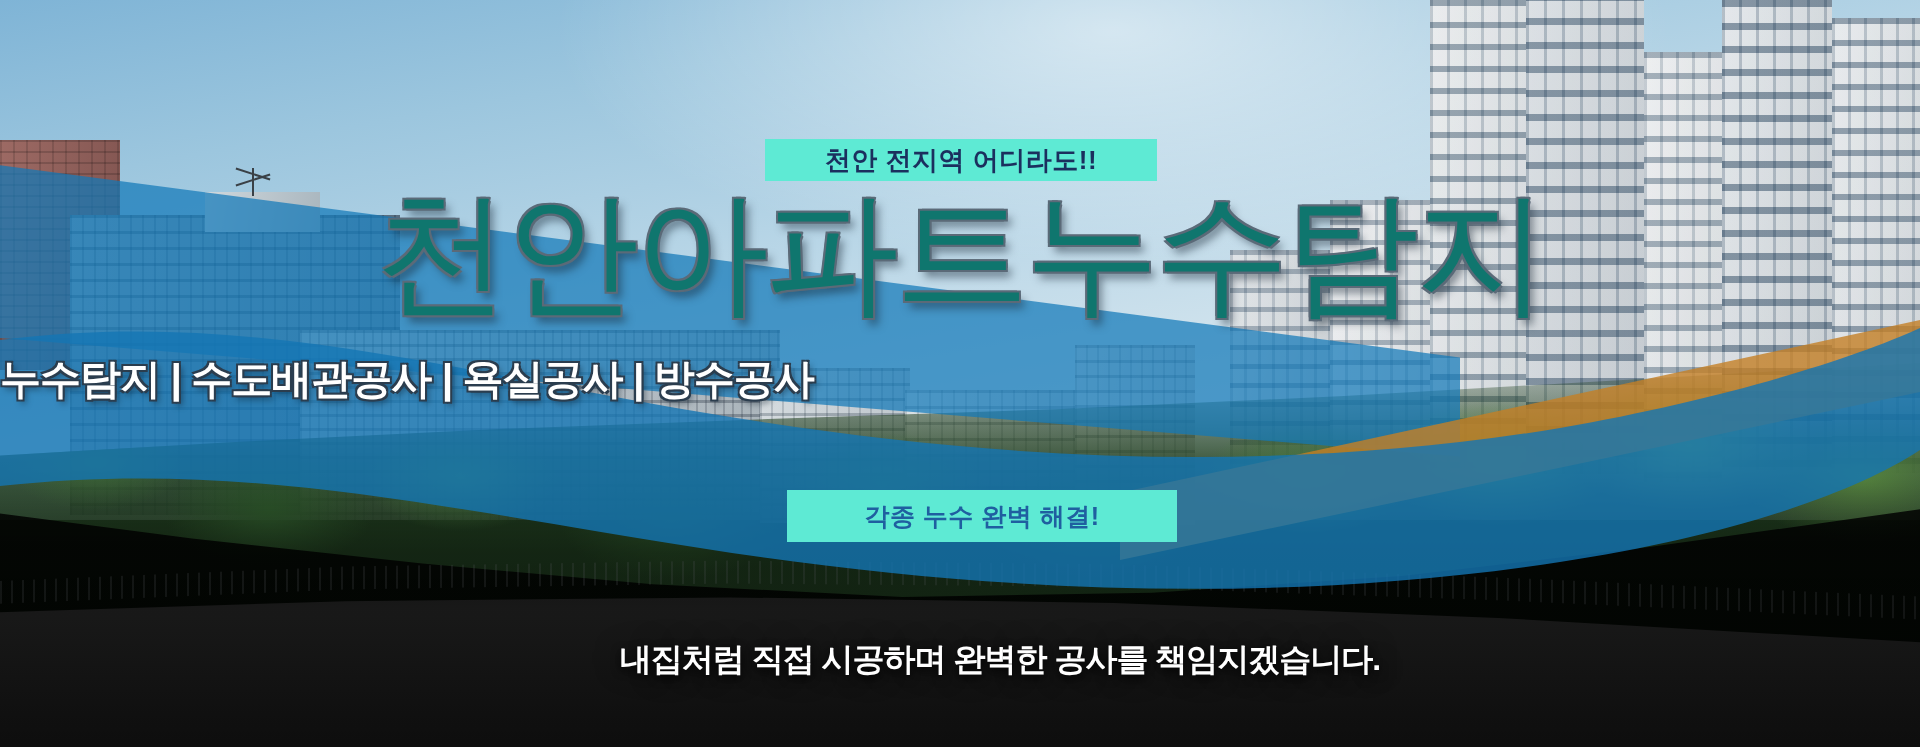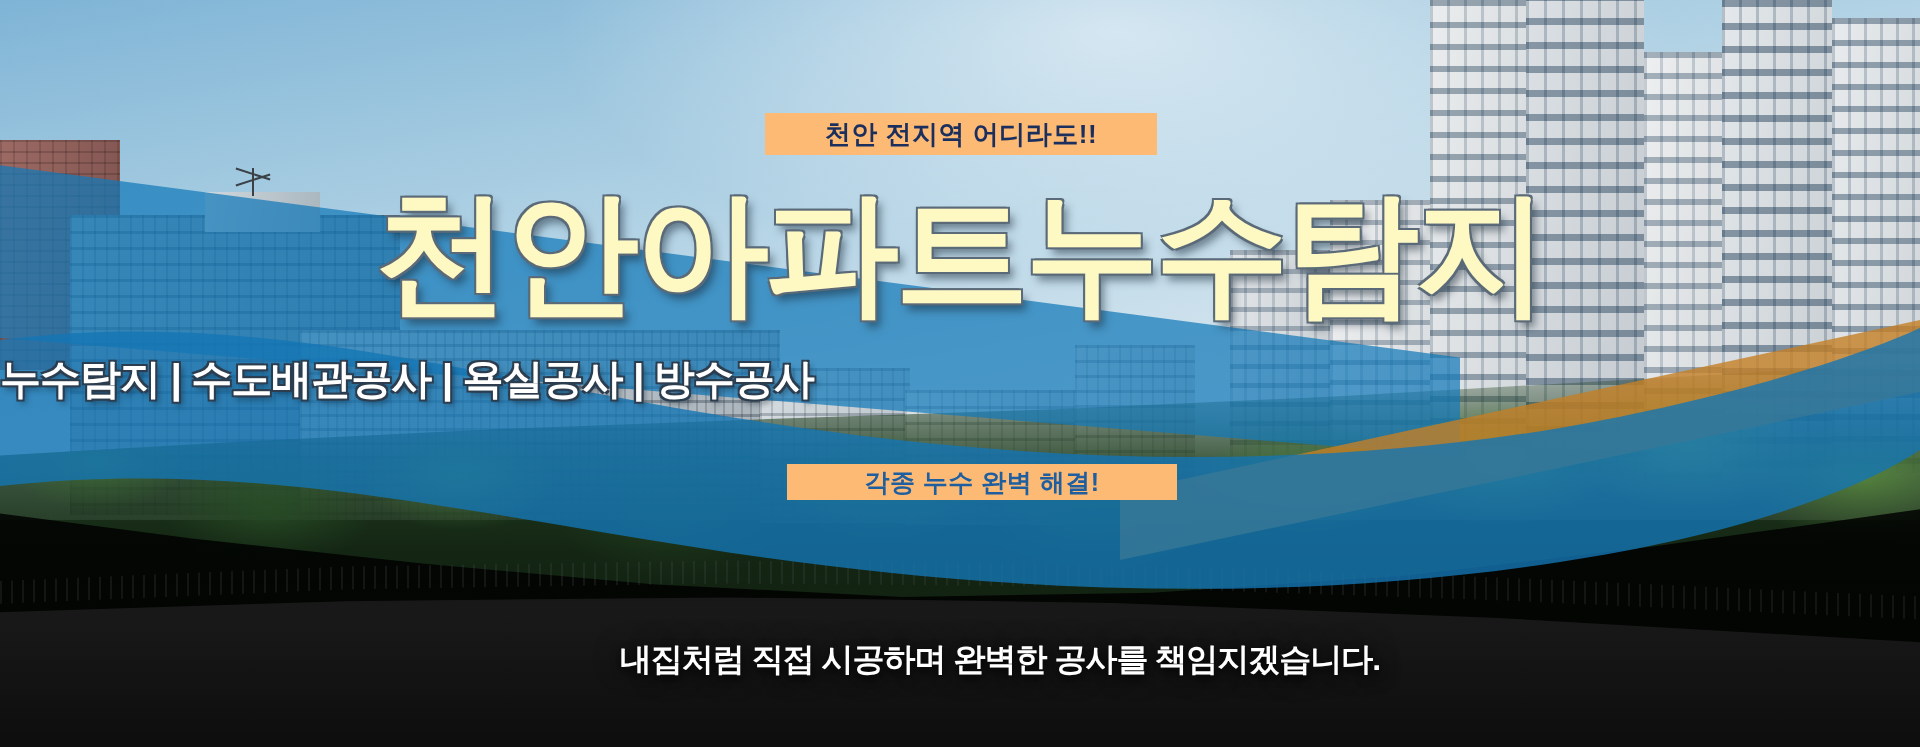--- a/index.html
+++ b/index.html
@@ -205,43 +205,44 @@
     clip-path: polygon(100% 0%, 100% 30%, 0% 100%, 0% 72%);
   }
 
   
   .content {
     position:absolute; inset:0; z-index:40;
   }
 
   .badge {
     position:absolute;
-    background:#fdba74;
+    background:#5eead4;
     display:flex; align-items:center; justify-content:center;
     letter-spacing:.5px;
     white-space:nowrap;
+    margin-top:26px;
   }
   .badge-top {
     left:765px; top:113px; width:392px; height:42px;
     color:#1b2f5e;
     font-size:26px; font-weight:700;
   }
   .badge-bottom {
-    left:787px; top:464px; width:390px; height:36px;
+    left:787px; top:464px; width:390px; height:52px;
     color:#1f5fa0;
     font-size:25px; font-weight:700;
   }
 
   .title {
     position:absolute; left:0; top:186px; width:1920px;
     text-align:center;
-    font-size:134px; font-weight:700;
+    font-size:134px; font-weight:400;
     letter-spacing:-4px;
     line-height:1;
-    color:#fef9c3;
+    color:#0f766e;
     text-shadow:
       -2px -2px 0 #5b6a78,
        2px -2px 0 #5b6a78,
       -2px  2px 0 #5b6a78,
        2px  2px 0 #5b6a78,
        5px  7px 9px rgba(20,35,50,.50);
     white-space:nowrap;
   }
 
   .subtitle {

